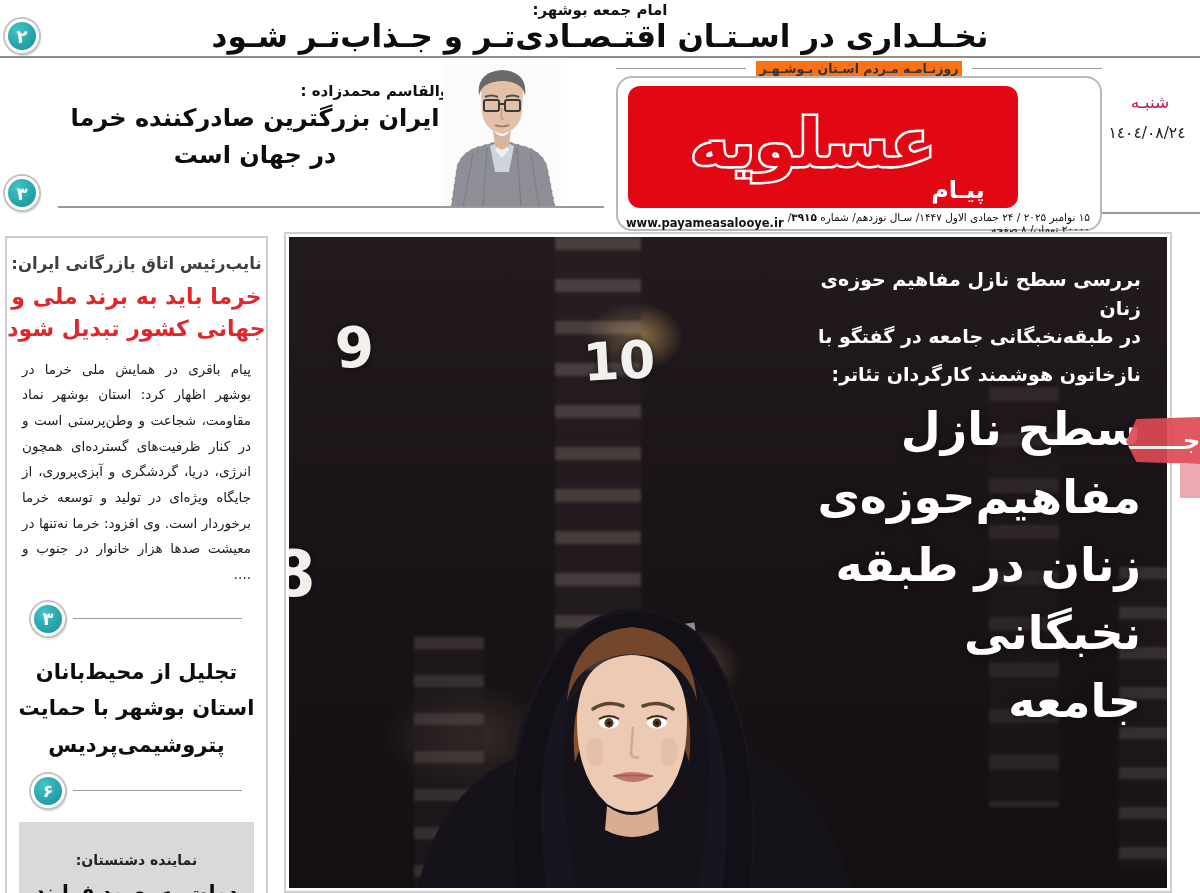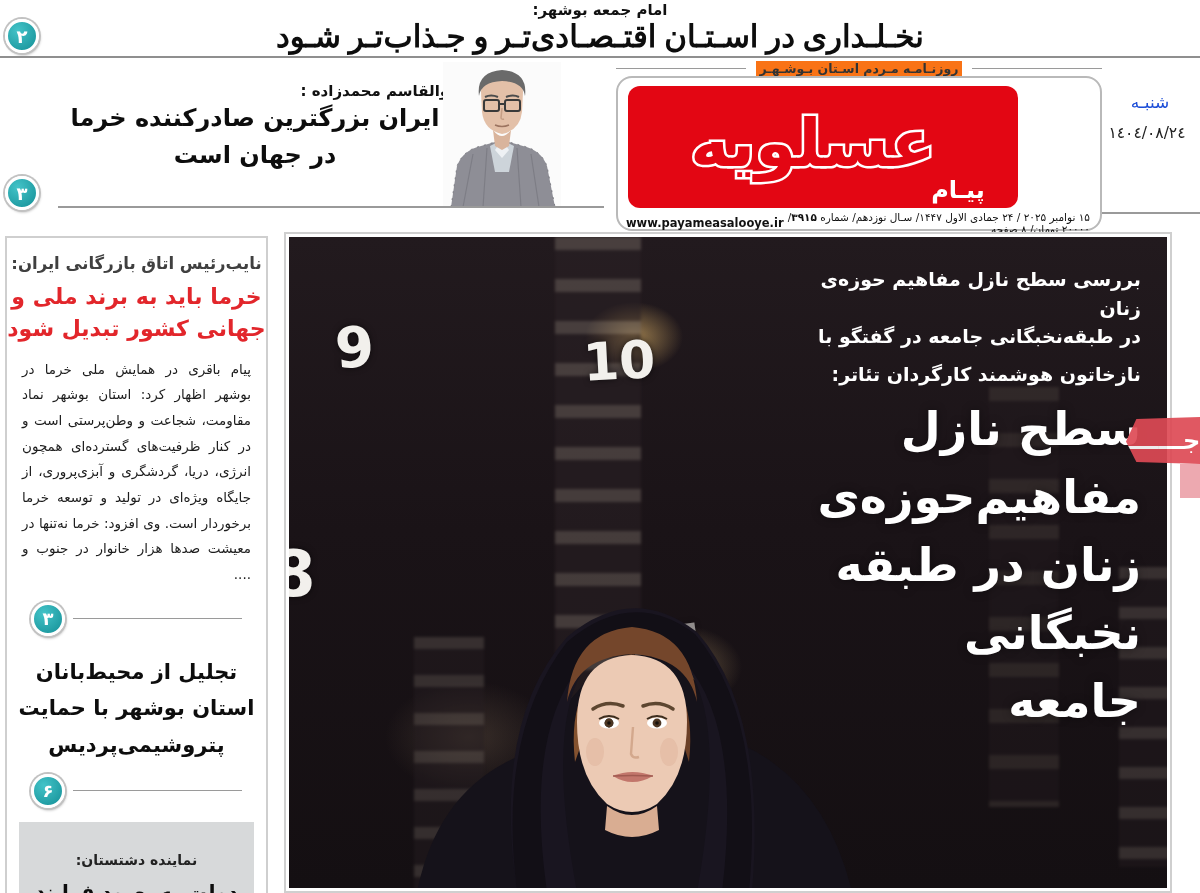--- a/index.html
+++ b/index.html
@@ -13,41 +13,41 @@
     width:34px; height:34px; border-radius:50%;
     background:radial-gradient(circle at 35% 30%, #43c3c8, #148f96);
     color:#fff; display:flex; align-items:center; justify-content:center;
     font-size:18px; font-weight:bold;
     border:3px solid #fff;
     box-shadow:0 0 0 2px #c2c2c2, 1px 2px 3px rgba(0,0,0,.35);
   }
 
   
   .top-kicker { top:1px; left:0; width:1200px; text-align:center; font-size:15px; font-weight:600; color:#111; }
-  .top-headline { top:18px; left:0; width:1200px; text-align:center; font-size:31px; font-weight:bold; color:#0d0d0d;font-family:Liberation Serif, serif; }
+  .top-headline { top:18px; left:0; width:1200px; text-align:center; font-size:31px; font-weight:bold; color:#0d0d0d; }
   .rule-top { top:56px; left:0; width:1200px; height:2px; background:#8f8f8f; }
 
   
   .story2 { top:82px; left:50px; width:410px; text-align:center; }
   .story2 .kicker { text-align:right; font-size:15px; font-weight:600; color:#111; padding-left:4px; }
   .story2 .h { font-size:24px; font-weight:bold; color:#0d0d0d; line-height:1.55; }
   .man-photo { top:62px; left:443px; width:118px; height:145px; overflow:hidden; background:#fdfdfd; }
   .rule-mid { top:206px; left:58px; width:546px; height:2px; background:#9a9a9a; }
   .rule-mid-r { top:212px; left:1098px; width:102px; height:2px; background:#9a9a9a; }
 
   
   .mast-frame { top:76px; left:616px; width:486px; height:155px; border:2px solid #b9b9b9; border-radius:16px; background:#fff; }
   .mast-tagline { top:61px; left:616px; width:486px; display:flex; align-items:center; gap:10px; direction:rtl; }
   .mast-tagline .line { flex:1; height:1px; background:#9a9a9a; }
   .mast-tagline .txt { font-size:12.5px; font-weight:600; color:#333; white-space:nowrap; background:#f97316; padding:0 4px; }
   .logo-box { top:86px; left:628px; width:390px; height:122px; background:#e30613; border-radius:12px; overflow:hidden; }
   .info-strip { top:211px; left:626px; width:464px; display:flex; justify-content:space-between; align-items:center; direction:rtl; font-size:10.5px; color:#111; }
   .info-strip b { font-weight:bold; }
   .info-strip .site { direction:ltr; unicode-bidi:isolate; font-size:11.5px; font-weight:600; }
-  .weekday { top:92px; left:1102px; width:96px; text-align:center; font-size:17px; color:#1d4ed8; }
+  .weekday { top:92px; left:1102px; width:96px; text-align:center; font-size:17px; color:#be185d; }
   .dateline { top:124px; left:1094px; width:106px; text-align:center; font-size:15.5px; color:#222; }
 
   
   .left-box { top:236px; left:5px; width:263px; height:657px; border:2px solid #cfcfcf; border-bottom:none; display:flex; flex-direction:column; }
   .a1-kicker { margin-top:16px; text-align:center; font-size:16.5px; font-weight:700; color:#404040; }
   .a1-headline { margin-top:8px; text-align:center; font-size:22px; font-weight:bold; color:#e2262b; line-height:1.45; }
   .a1-body { margin:12px 15px 0; font-size:13.5px; line-height:1.9; text-align:justify; color:#1c1c1c; }
   .badge-row { direction:ltr; display:flex; align-items:center; gap:8px; padding:0 24px 0 24px; margin-top:14px; }
   .badge-row .line { flex:1; height:1px; background:#9a9a9a; }
   .a2-headline { margin-top:18px; text-align:center; font-size:21px; font-weight:bold; color:#0d0d0d; line-height:1.75; }

